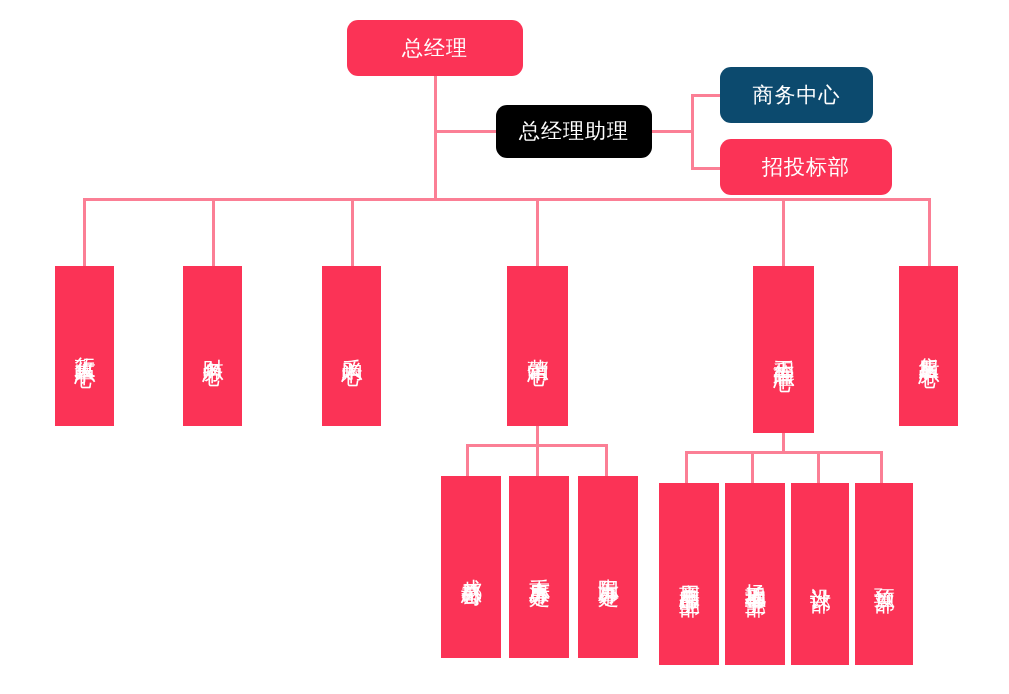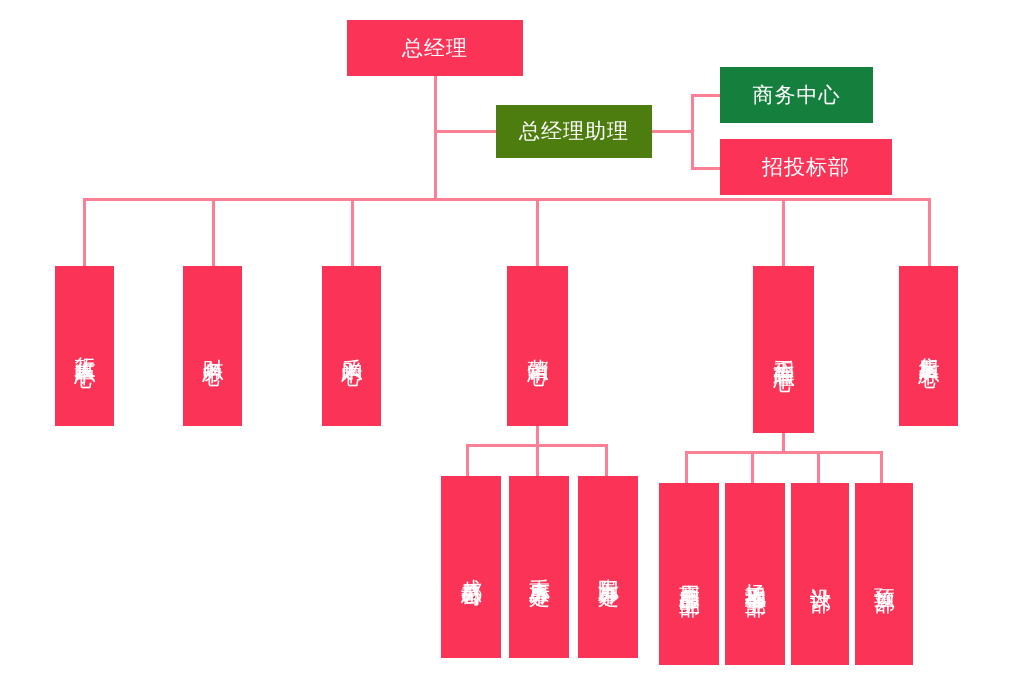--- a/index.html
+++ b/index.html
@@ -26,20 +26,21 @@
     align-items: center;
     justify-content: center;
     text-align: center;
     line-height: 1.18;
     letter-spacing: 1px;
     z-index: 3;
   }
   .node.horizontal {
     font-size: 21px;
     writing-mode: horizontal-tb;
+    border-radius: 11px;
   }
   .node.vertical {
     writing-mode: vertical-rl;
     text-orientation: upright;
     font-size: 21px;
     letter-spacing: 2px;
   }
   .node.vertical .label {
     writing-mode: vertical-rl;
     text-orientation: upright;
@@ -87,25 +88,25 @@
   <div class="conn h" style="left: 685px; top: 451px; width: 198px; background: rgb(251, 127, 149);"></div>
   <div class="conn v" style="left: 685px; top: 451px; height: 32px; background: rgb(251, 127, 149);"></div>
   <div class="conn v" style="left: 751px; top: 451px; height: 32px; background: rgb(251, 127, 149);"></div>
   <div class="conn v" style="left: 817px; top: 451px; height: 32px; background: rgb(251, 127, 149);"></div>
   <div class="conn v" style="left: 880px; top: 451px; height: 32px; background: rgb(251, 127, 149);"></div>
 
   <div class="node horizontal" style="left: 347px; top: 20px; width: 176px; height: 56px; background: rgb(251, 51, 86); color: rgb(255, 255, 255);">
     <span class="label">总经理</span>
   </div>
 
-  <div class="node horizontal" style="left: 496px; top: 105px; width: 156px; height: 53px; background: #4d7c0f; color: rgb(255, 255, 255);">
+  <div class="node horizontal" style="left: 496px; top: 105px; width: 156px; height: 53px; background: #000000; color: rgb(255, 255, 255);">
     <span class="label">总经理助理</span>
   </div>
 
-  <div class="node horizontal" style="left: 720px; top: 67px; width: 153px; height: 56px; background: #15803d; color: rgb(255, 255, 255);">
+  <div class="node horizontal" style="left: 720px; top: 67px; width: 153px; height: 56px; background: #0c4a6e; color: rgb(255, 255, 255);">
     <span class="label">商务中心</span>
   </div>
 
   <div class="node horizontal" style="left: 720px; top: 139px; width: 172px; height: 56px; background: rgb(251, 51, 86); color: rgb(255, 255, 255);">
     <span class="label">招投标部</span>
   </div>
 
   <div class="node vertical" style="left: 55px; top: 266px; width: 59px; height: 160px; background: rgb(251, 51, 86); color: rgb(255, 255, 255);">
     <span class="label">行政人事中心</span>
   </div>

